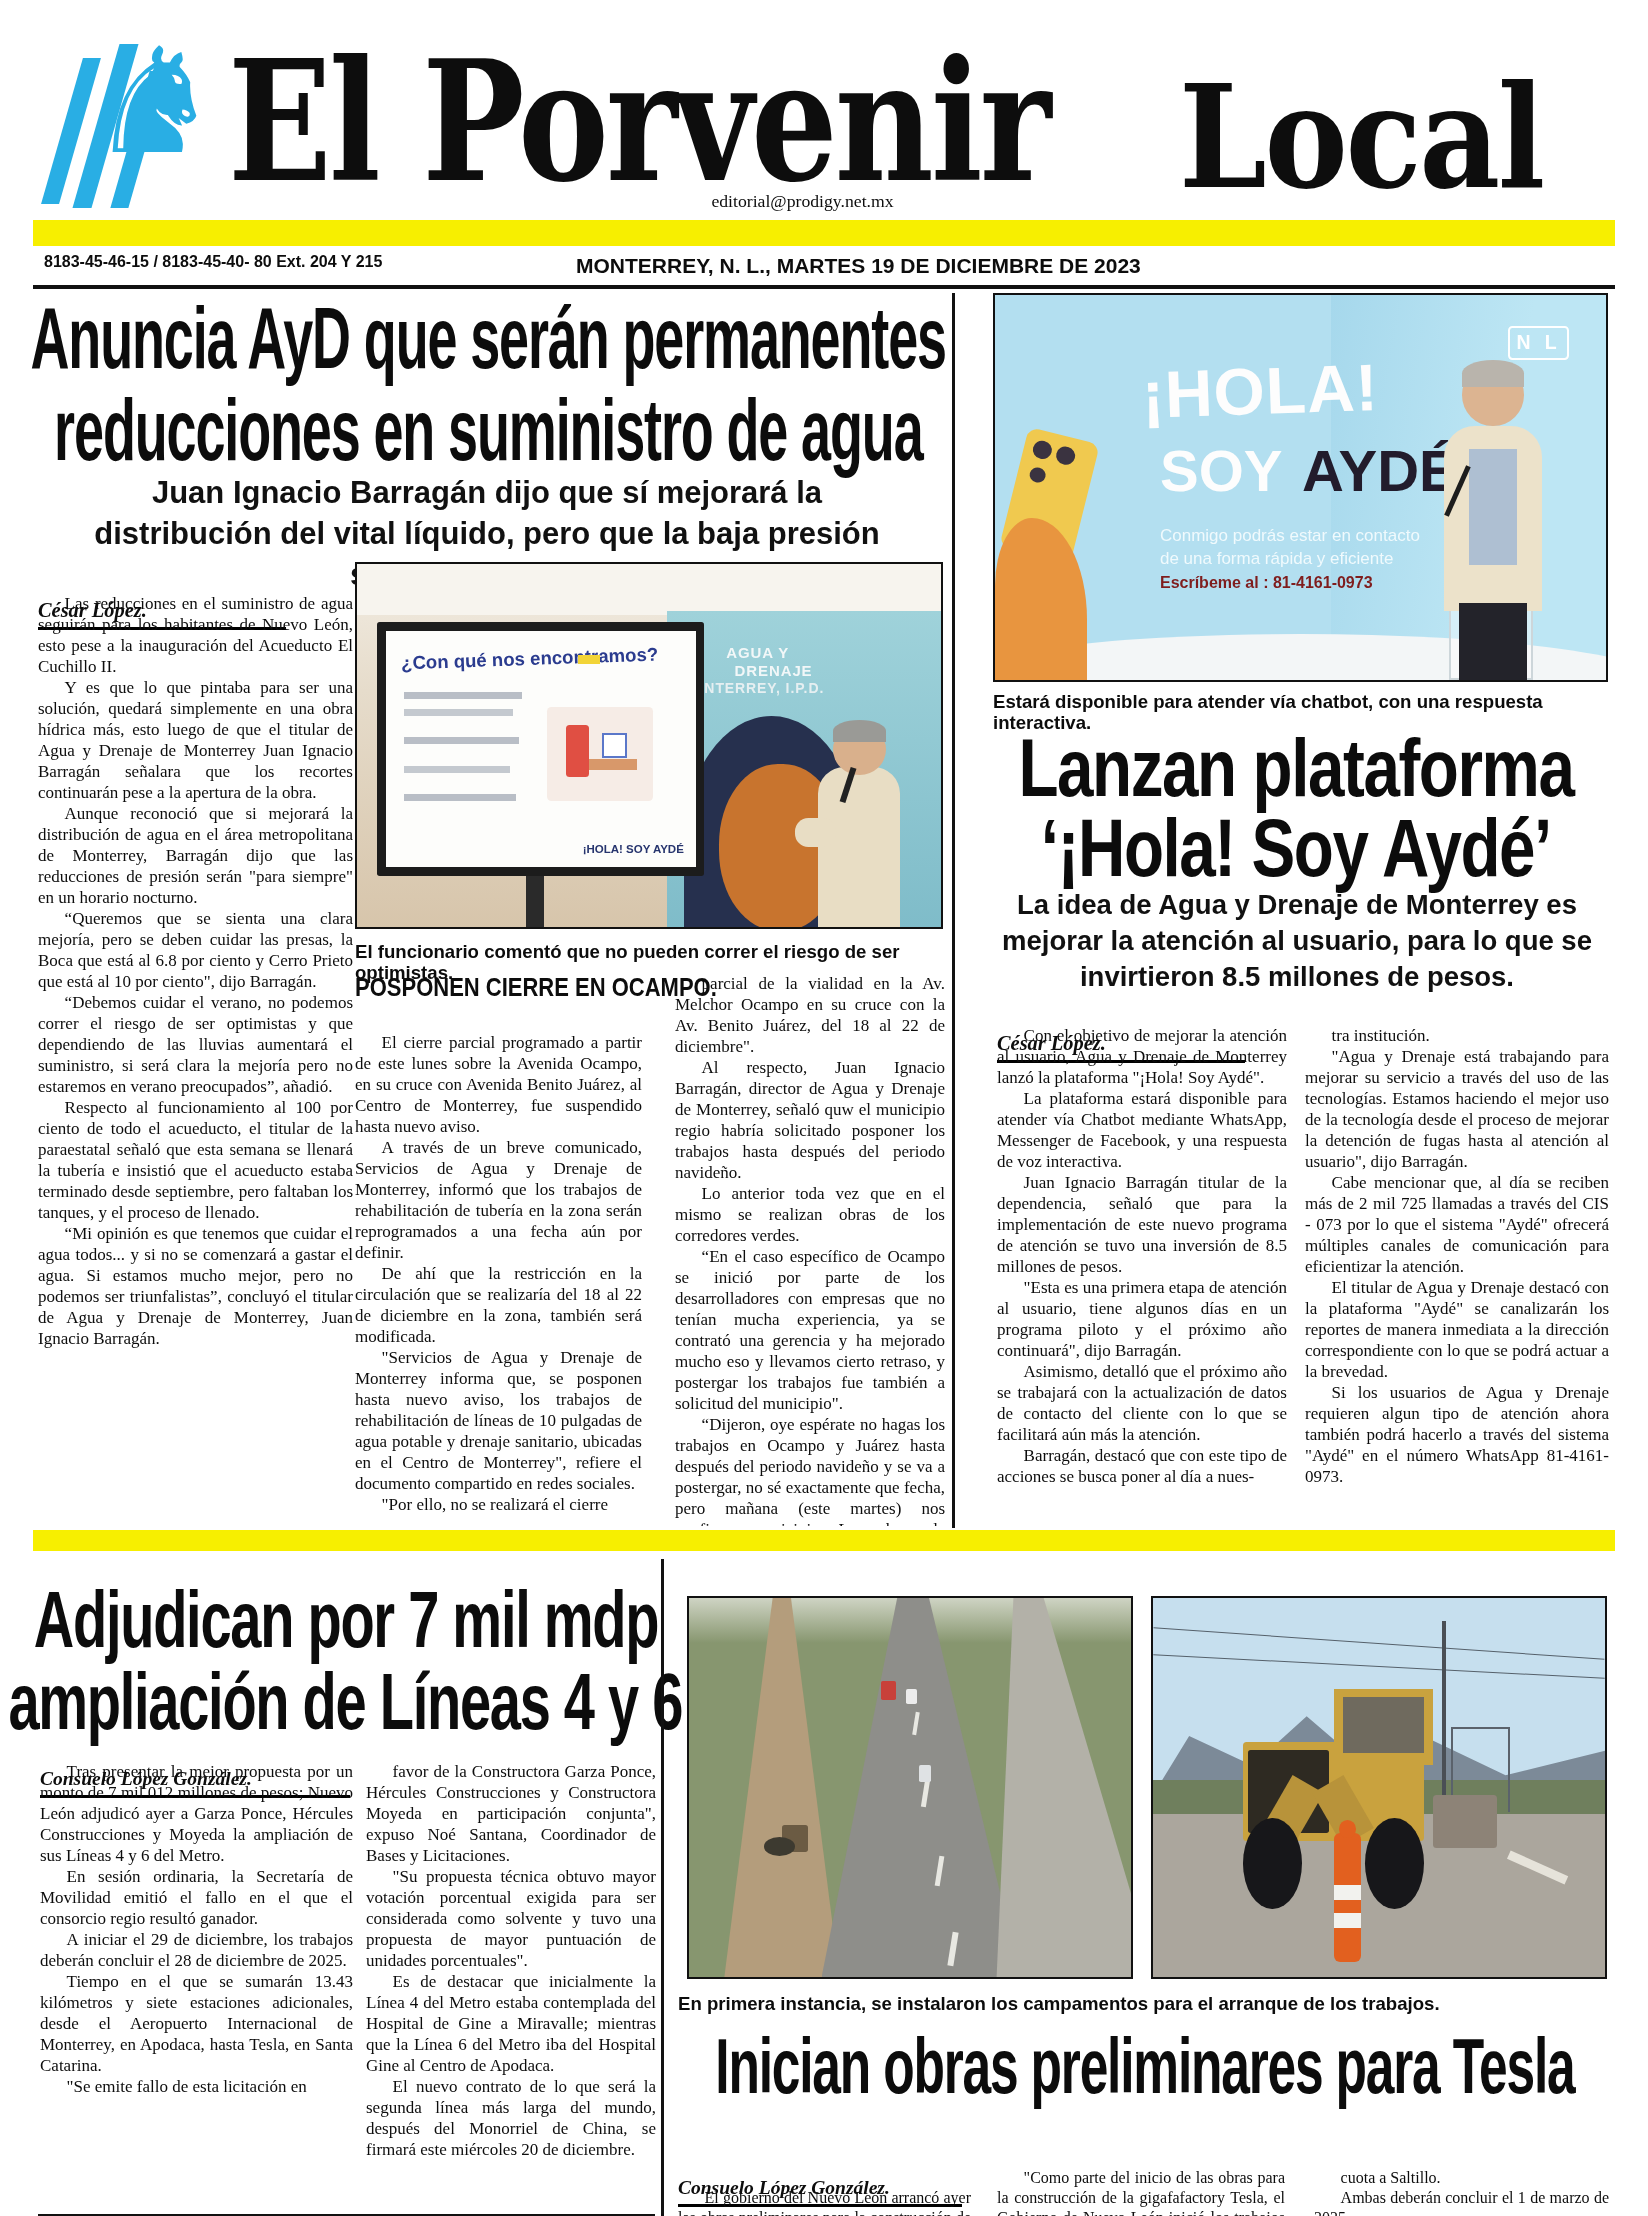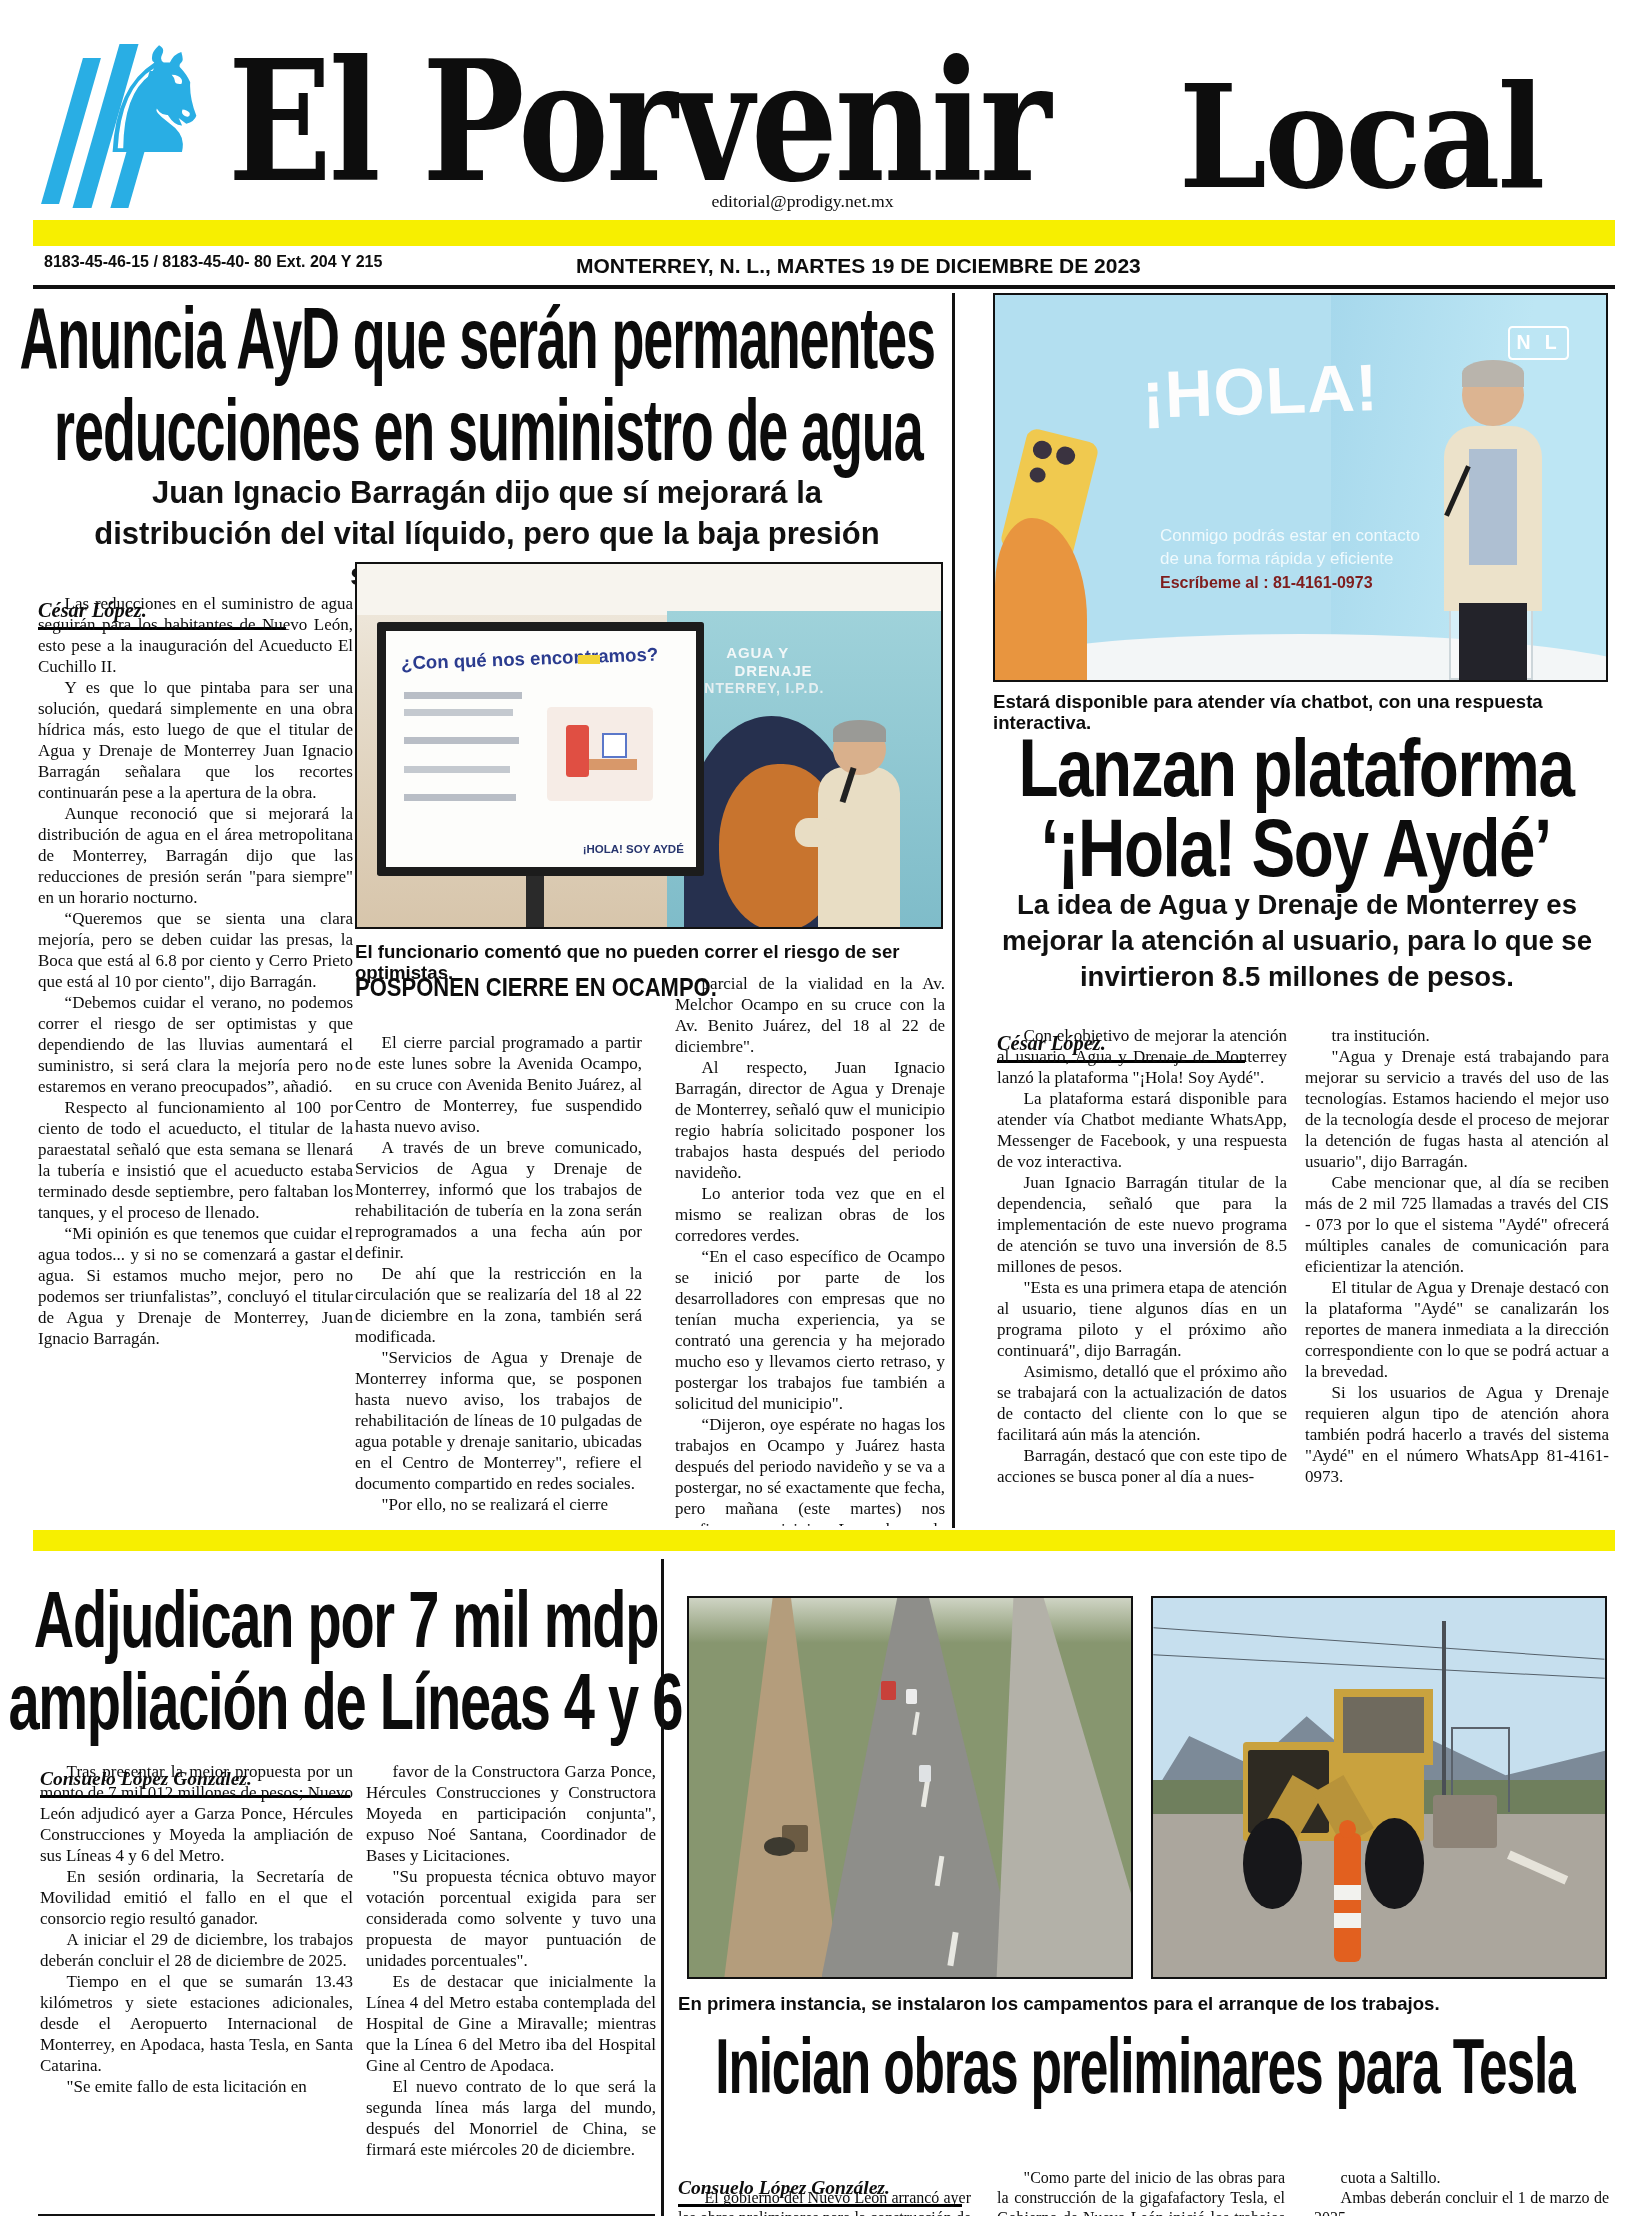--- a/index.html
+++ b/index.html
@@ -36,21 +36,21 @@
     </div>
     <div class="abs" style="left:228px;top:39px;white-space:nowrap;font:700 166px/1 'DejaVu Serif',serif;letter-spacing:-3.5px;transform:scaleX(0.82);transform-origin:left top;">El Porvenir</div>
     <div class="abs" style="left:1179px;top:66px;white-space:nowrap;font:700 142px/1 'DejaVu Serif',serif;letter-spacing:-2.7px;transform:scaleX(0.88);transform-origin:left top;">Local</div>
     <div class="abs" style="left:665px;top:191px;width:275px;text-align:center;font:400 17.7px 'Liberation Serif',serif;">editorial@prodigy.net.mx</div>
     <div class="ybar" style="left:33px;top:220px;width:1582px;height:26px;"></div>
     <div class="abs sans" style="left:44px;top:253px;font-weight:700;font-size:16px;">8183-45-46-15 / 8183-45-40- 80  Ext. 204 Y 215</div>
     <div class="abs sans" style="left:576px;top:254px;font-weight:700;font-size:21px;">MONTERREY, N. L., MARTES 19 DE DICIEMBRE DE 2023</div>
     <div class="rule" style="left:33px;top:285px;width:1582px;height:4.4px;"></div>
   </div>
 
-  <div class="hl" style="left:22px;top:288px;width:911px;">
+  <div class="hl" style="left:33px;top:288px;width:911px;">
     <span style="font-size:87px;transform:scaleX(0.62);">Anuncia AyD que serán  permanentes</span>
   </div>
   <div class="hl" style="left:33px;top:380px;width:911px;">
     <span style="font-size:87px;transform:scaleX(0.62);">reducciones en suministro de agua</span>
   </div>
   <div class="sub" style="left:66px;top:473px;width:842px;font-size:31px;line-height:1.32;">Juan Ignacio Barragán dijo que sí mejorará la distribución del vital líquido, pero que la baja presión será para siempre.</div>
   <div class="byline" style="left:38px;top:555px;width:248px;">César López.</div>
 
   <div class="bc" style="left:38px;top:593px;width:315px;height:931px;">
     <p>Las reducciones en el suministro de agua seguirán para los habitantes de Nuevo León, esto pese a la inauguración del Acueducto El Cuchillo II.</p>
@@ -113,20 +113,24 @@
     <p>“En el caso específico de Ocampo se inició por parte de los desarrolladores con empresas que no tenían mucha experiencia, ya se contrató una gerencia y ha mejorado mucho eso y llevamos cierto retraso, y postergar los trabajos fue también a solicitud del municipio".</p>
     <p>“Dijeron, oye espérate no hagas los trabajos en Ocampo y Juárez hasta después del periodo navideño y se va a postergar, no sé exactamente que fecha, pero mañana (este martes) nos confirma municipio. Las obras de infraestructura provienen del Plan de Desarrollo Urbano Municipal", concluyó.</p>
   </div>
 
   <div class="rule" style="left:952px;top:293px;width:3.1px;height:1235px;"></div>
 
   <div class="photo" style="left:993px;top:293px;width:611px;height:385px;background:#b3dff0;">
     <div class="abs" style="left:55%;top:0;width:45%;height:100%;background:linear-gradient(100deg,#a6d8ec 0%,#bde6f4 60%);"></div>
     <div class="abs" style="left:-10%;bottom:-14%;width:120%;height:26%;background:#f3f6f7;border-radius:50% 50% 0 0;"></div>
     <div class="ph-txt" style="left:24%;top:15%;color:#fdfdfd;font-size:66px;letter-spacing:0.9px;transform:rotate(-2deg);">¡HOLA!</div>
+    <div class="abs" style="left:27%;top:37%;white-space:nowrap;">
+      <span class="ph-txt" style="position:static;color:#fdfdfd;font-size:58px;">SOY</span>
+      <span class="ph-txt" style="position:static;color:#221c2c;font-size:58px;margin-left:17.7px;">AYDÉ</span>
+    </div>
     <div class="ph-txt" style="left:27%;top:60%;color:#f0fafd;font-size:17px;font-weight:400;">Conmigo podrás estar en contacto</div>
     <div class="ph-txt" style="left:27%;top:66%;color:#f0fafd;font-size:17px;font-weight:400;">de una forma rápida y eficiente</div>
     <div class="ph-txt" style="left:27%;top:72.5%;color:#7f1d1d;font-size:16px;">Escríbeme al : 81-4161-0973</div>
     <div class="abs" style="left:3%;top:36%;width:12%;height:32%;background:#f0c94f;border-radius:10.6px;transform:rotate(14deg);">
       <div class="abs" style="left:12%;top:8%;width:26%;height:15%;background:#3a3340;border-radius:50%;"></div>
       <div class="abs" style="left:45%;top:8%;width:26%;height:15%;background:#3a3340;border-radius:50%;"></div>
       <div class="abs" style="left:16%;top:30%;width:22%;height:12%;background:#3a3340;border-radius:50%;"></div>
     </div>
     <div class="abs" style="left:0%;top:58%;width:15%;height:44%;background:#e8953f;border-radius:40% 60% 0 0;"></div>
     <div class="ph-txt" style="right:6%;top:8%;color:#fff;font-size:19.5px;letter-spacing:4.4px;border:2.2px solid #fff;border-radius:4.4px;padding:3.5px 6.2px;">N L</div>

